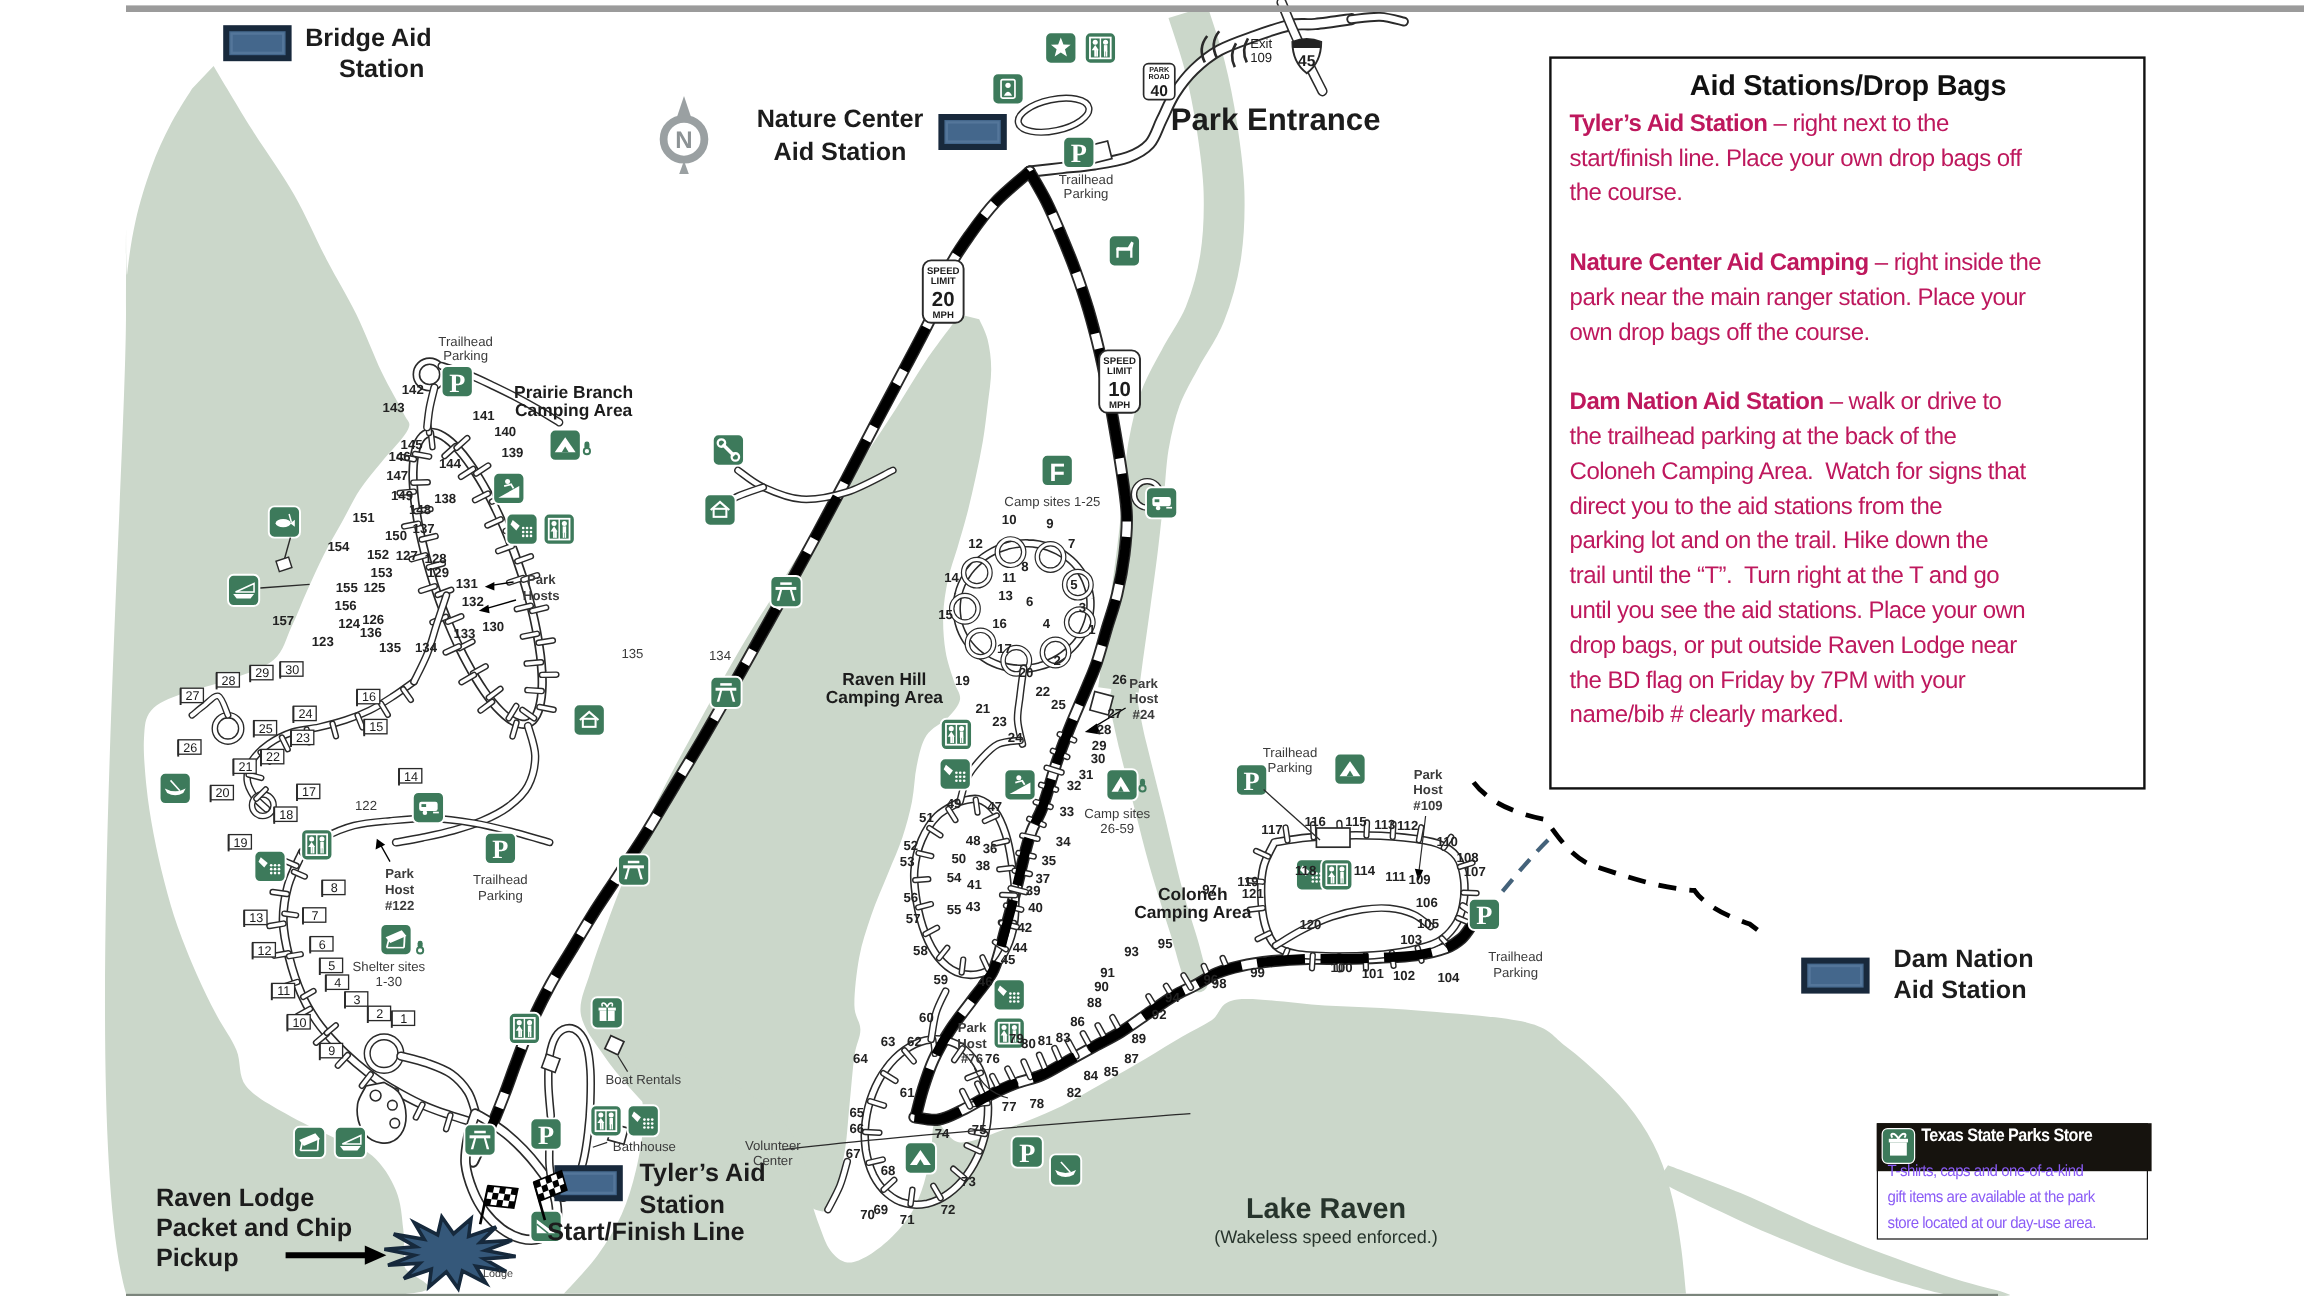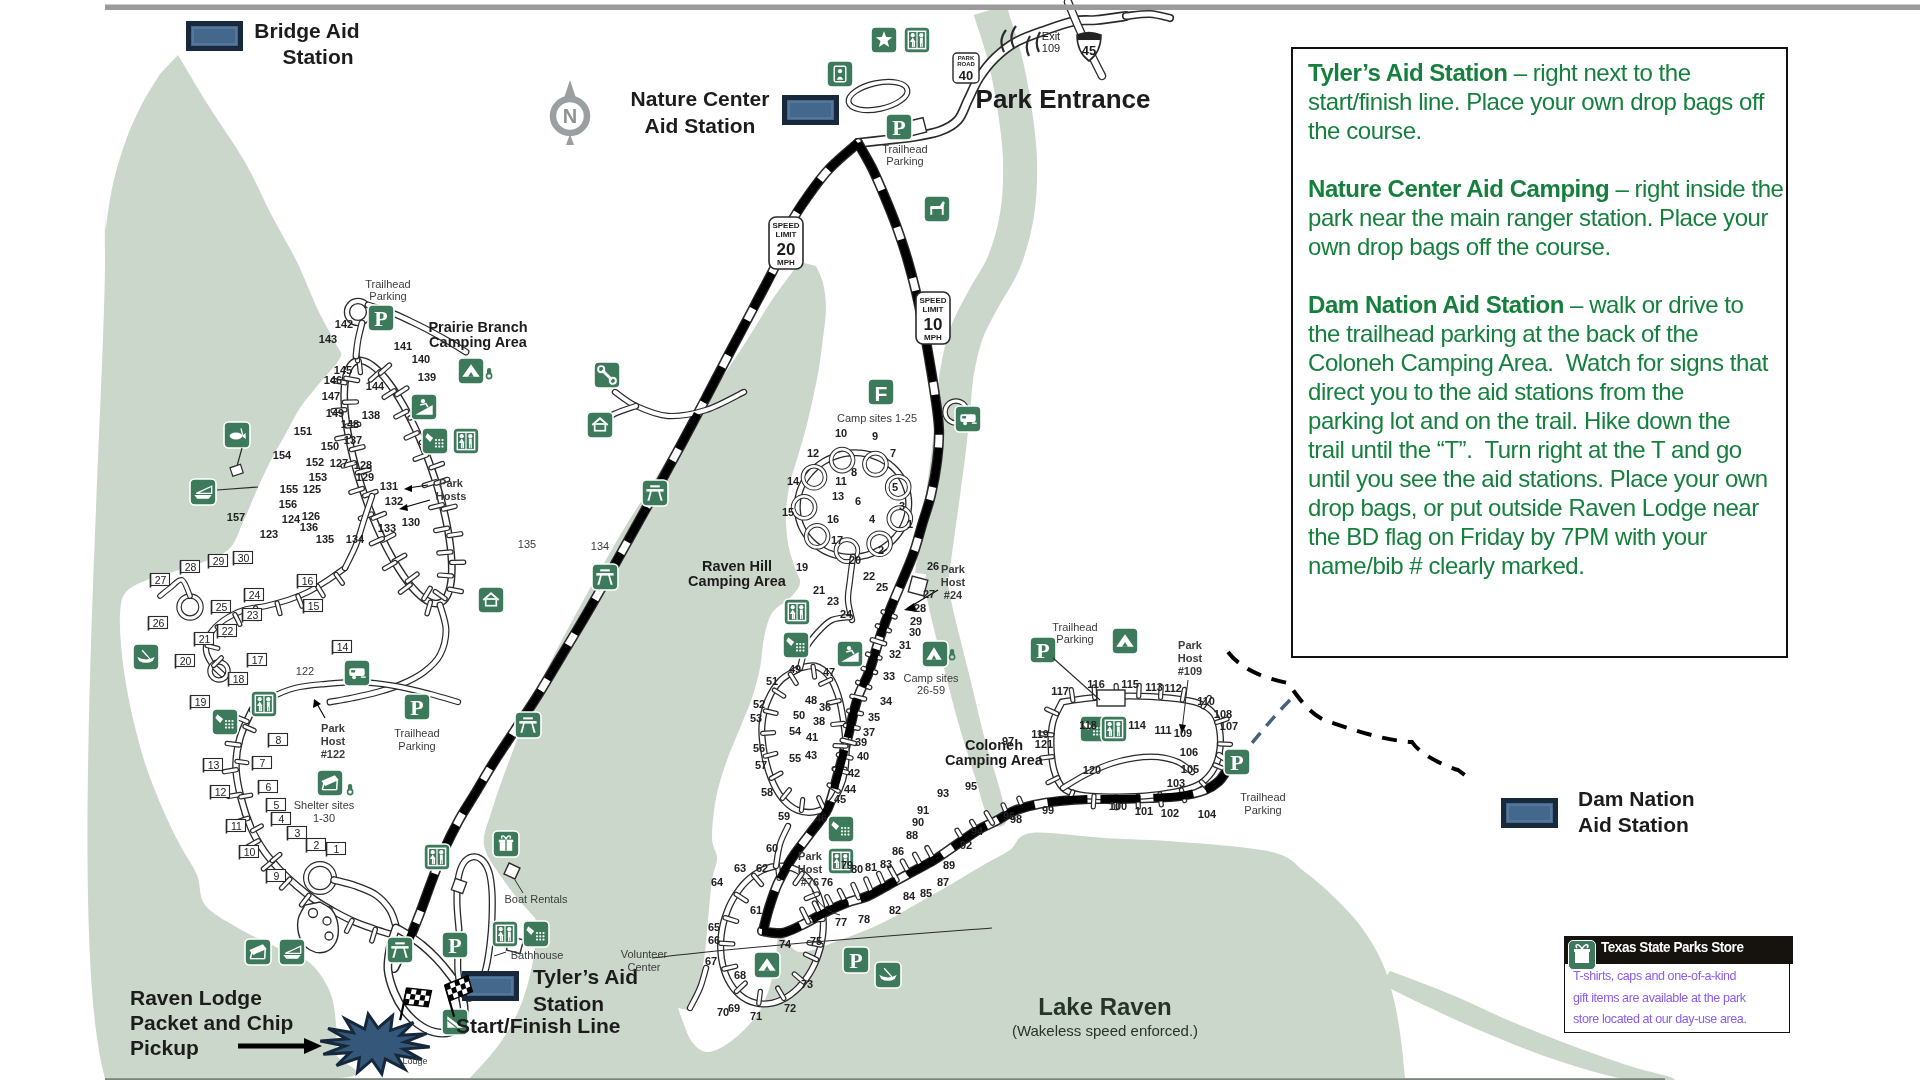--- a/index.html
+++ b/index.html
@@ -1,24 +1,24 @@
 <!DOCTYPE html>
 <html><head><meta charset="utf-8">
 <style>
 html,body { margin:0; padding:0; }
 body { width:1920px; height:1080px; position:relative; background:#fff; overflow:hidden;
        font-family:"Liberation Sans", sans-serif; }
 #map { position:absolute; left:0; top:0; }
 .aidbox { position:absolute; left:1291px; top:47px; width:497px; height:611px;
   border:2px solid #111; background:#fff; box-sizing:border-box; padding:9px 14px 0 15px; }
 .aidbox h1 { font-size:24px; margin:0 0 3px 0; text-align:center; color:#111; letter-spacing:-0.2px; }
-.aidbox p { font-size:24px; line-height:29px; margin:0 0 29px 0; color:#15803d; letter-spacing:-0.45px; white-space:nowrap; }
+.aidbox p { font-size:20px; line-height:29px; margin:0 0 29px 0; color:#be185d; letter-spacing:-0.45px; white-space:nowrap; }
 .storebox { position:absolute; left:1564px; top:936px; width:226px; height:97px;
   border:1.5px solid #111; background:#fff; box-sizing:border-box; }
-.storehead { position:absolute; left:-1.5px; top:-1.5px; width:229px; height:28px; background:#16130e; }
+.storehead { position:absolute; left:-1.5px; top:-1.5px; width:229px; height:40px; background:#16130e; }
 .storehead span { position:absolute; left:37px; top:2.5px; color:#fff; font-weight:bold; font-size:15px;
   letter-spacing:-0.5px; transform:scaleX(0.9); transform-origin:left; white-space:nowrap; }
 .storegift { position:absolute; left:3px; top:3px; width:26px; height:28px; background:#3d7a5b;
   border:1.5px solid #fff; border-radius:5px; }
 .storebody { position:absolute; left:8px; top:28px; width:218px; font-size:13.5px; line-height:21.5px;
   color:#8b5cf6; letter-spacing:-0.45px; }
 .storebody span { display:inline-block; transform:scaleX(0.93); transform-origin:left top; white-space:nowrap; }
 </style></head>
 <body>
 
@@ -1215,20 +1215,21 @@
     <text x="1137" y="729" font-size="11" font-weight="bold" fill="#222" text-anchor="middle" font-family="Liberation Sans, sans-serif">114</text>
     <text x="1088" y="729" font-size="11" font-weight="bold" fill="#222" text-anchor="middle" font-family="Liberation Sans, sans-serif">118</text>
     <text x="1040" y="738" font-size="11" font-weight="bold" fill="#222" text-anchor="middle" font-family="Liberation Sans, sans-serif">119</text>
     <text x="1092" y="774" font-size="11" font-weight="bold" fill="#222" text-anchor="middle" font-family="Liberation Sans, sans-serif">120</text>
     <text x="1044" y="748" font-size="11" font-weight="bold" fill="#222" text-anchor="middle" font-family="Liberation Sans, sans-serif">121</text>
 <rect x="105" y="4.5" width="1815" height="5.5" fill="#9b9b9b"></rect>
 <rect x="105" y="1078.2" width="1560" height="1.8" fill="#7b857c"></rect>
 </svg>
 
 <div class="aidbox">
+<h1>Aid Stations/Drop Bags</h1>
 <p><b>Tyler’s Aid Station</b> – right next to the<br>start/finish line. Place your own drop bags off<br>the course.</p>
 <p><b>Nature Center Aid Camping</b> – right inside the<br>park near the main ranger station. Place your<br>own drop bags off the course.</p>
 <p><b>Dam Nation Aid Station</b> – walk or drive to<br>the trailhead parking at the back of the<br>Coloneh Camping Area.&nbsp; Watch for signs that<br>direct you to the aid stations from the<br>parking lot and on the trail. Hike down the<br>trail until the “T”.&nbsp; Turn right at the T and go<br>until you see the aid stations. Place your own<br>drop bags, or put outside Raven Lodge near<br>the BD flag on Friday by 7PM with your<br>name/bib # clearly marked.</p>
 </div>
 
 <div class="storebox">
 <div class="storehead">
       <span>Texas State Parks Store</span>
     </div>
 <div class="storegift"><svg width="26" height="28" viewBox="0 0 26 28">

